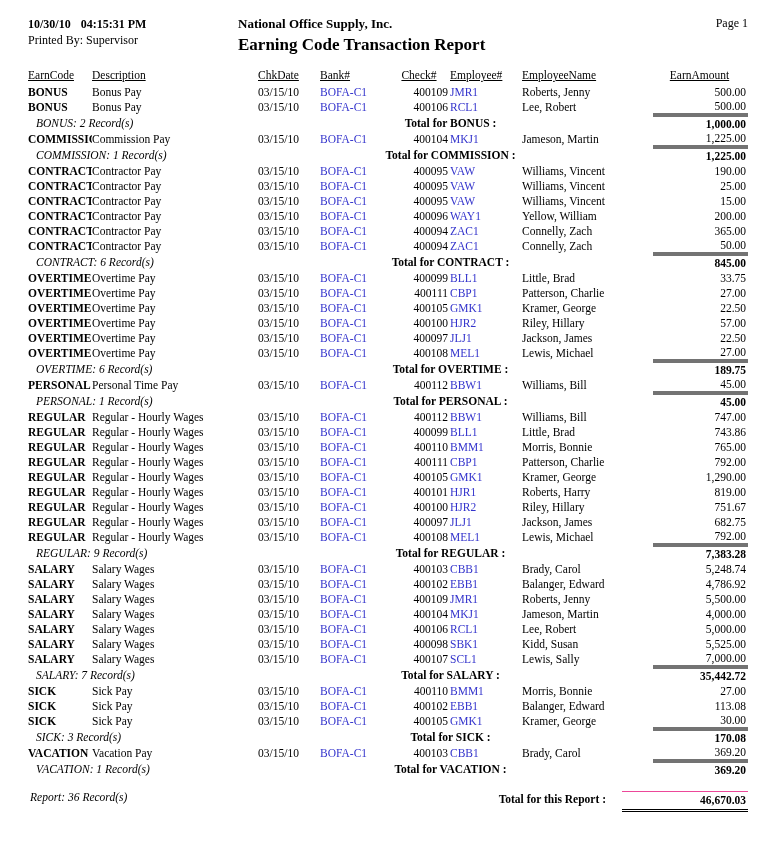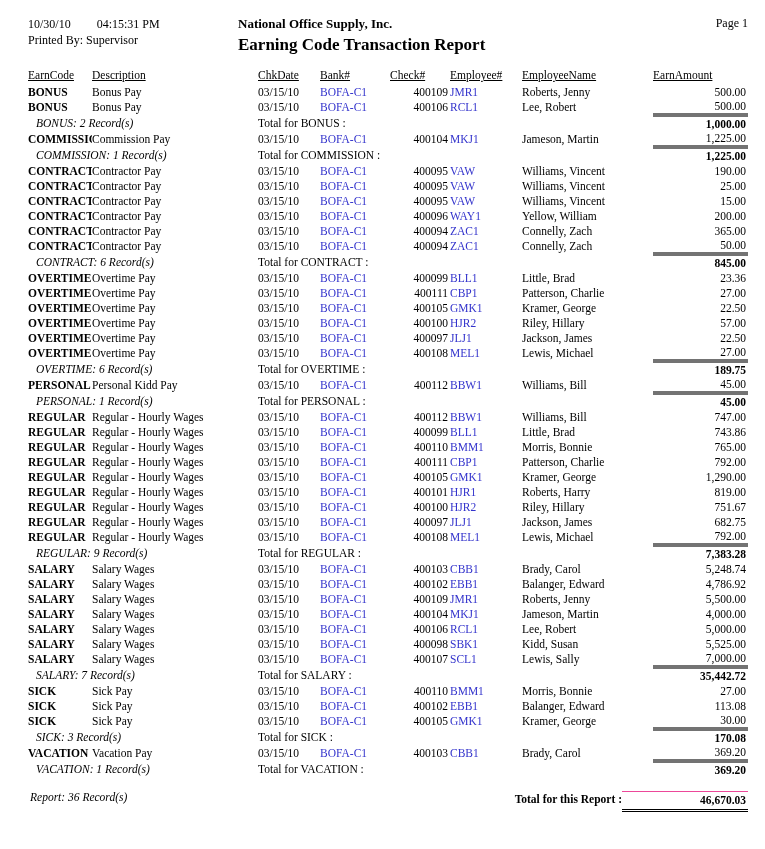--- a/index.html
+++ b/index.html
@@ -11,21 +11,21 @@
   .page {
     width: 765px;
     height: 849px;
     padding: 16px 17px 0 28px;
     background: #fff;
     overflow: hidden;
   }
   
   .report-header { display: flex; align-items: flex-start; }
   .header-left { width: 210px; font-size: 12px; line-height: 16px; }
-  .header-left .dt { display: flex; gap: 26px; }
+  .header-left .dt { display: flex; gap: 10px; font-weight: bold; }
   .header-center { flex: 1; }
   .company-name { font-weight: bold; font-size: 13px; }
   .report-title { font-weight: bold; font-size: 17px; margin-top: 3px; }
   .header-right { width: 110px; text-align: right; font-size: 12px; }
   
   table.report {
     width: 720px;
     border-collapse: collapse;
     margin-top: 14px;
     table-layout: fixed;
@@ -39,47 +39,47 @@
   col.c-name   { width: 131px; }
   col.c-amt    { width: 95px; }
   th {
     font-size: 11.5px;
     font-weight: normal;
     text-align: left;
     text-decoration: underline;
     padding: 0 2px 3px 0;
     white-space: nowrap; overflow: hidden;
   }
-  th.num { text-align: left; }
+  th.num { text-align: center; }
   td {
     font-size: 11.5px;
     height: 15px;
     line-height: 14px;
     padding: 0 2px 0 0;
     white-space: nowrap;
     overflow: hidden;
     vertical-align: middle;
   }
   td.num { text-align: right; }
   td.code { font-weight: bold; }
   td.link { color: var(--link-blue, #3333cc); }
   tr.summary td { height: 16px; }
   td.sum-left { font-style: italic; padding-left: 8px; }
-  td.sum-label { font-weight: normal; text-align: left; padding-right: 10px; }
+  td.sum-label { font-weight: bold; text-align: center; padding-right: 10px; }
   td.sum-amount { font-weight: bold; text-align: right; border-top: 4px solid #737373; }
   
   .report-footer {
     width: 720px;
     display: flex;
     justify-content: space-between;
     align-items: flex-start;
     margin-top: 14px;
   }
   .footer-left { font-size: 11.5px; font-style: italic; padding-left: 2px; text-align: center; }
-  .footer-right { display: flex; align-items: flex-start; gap: 0; }
+  .footer-right { display: flex; align-items: flex-start; gap: 16px; }
   .footer-total-label { font-weight: bold; font-size: 11.5px; padding-top: 2px; }
   .footer-total-amount {
     width: 126px;
     text-align: right;
     font-weight: bold;
     font-size: 11.5px;
     border-top: 1px solid #ec4899;
     border-bottom: 3px double #000;
     padding: 2px 2px 3px 2px;
   }
@@ -234,21 +234,21 @@
           <td class="sum-amount">845.00</td>
         </tr>
         <tr>
           <td class="code">OVERTIME</td>
           <td>Overtime Pay</td>
           <td>03/15/10</td>
           <td class="link">BOFA-C1</td>
           <td class="num">400099</td>
           <td class="link">BLL1</td>
           <td>Little, Brad</td>
-          <td class="num">23.36</td>
+          <td class="num">33.75</td>
         </tr>
         <tr>
           <td class="code">OVERTIME</td>
           <td>Overtime Pay</td>
           <td>03/15/10</td>
           <td class="link">BOFA-C1</td>
           <td class="num">400111</td>
           <td class="link">CBP1</td>
           <td>Patterson, Charlie</td>
           <td class="num">27.00</td>
@@ -293,21 +293,21 @@
           <td>Lewis, Michael</td>
           <td class="num">27.00</td>
         </tr>
         <tr class="summary">
           <td class="sum-left" colspan="2">OVERTIME: 6 Record(s)</td>
           <td class="sum-label" colspan="5">Total for OVERTIME :</td>
           <td class="sum-amount">189.75</td>
         </tr>
         <tr>
           <td class="code">PERSONAL</td>
-          <td>Personal Kidd Pay</td>
+          <td>Personal Time Pay</td>
           <td>03/15/10</td>
           <td class="link">BOFA-C1</td>
           <td class="num">400112</td>
           <td class="link">BBW1</td>
           <td>Williams, Bill</td>
           <td class="num">45.00</td>
         </tr>
         <tr class="summary">
           <td class="sum-left" colspan="2">PERSONAL: 1 Record(s)</td>
           <td class="sum-label" colspan="5">Total for PERSONAL :</td>

